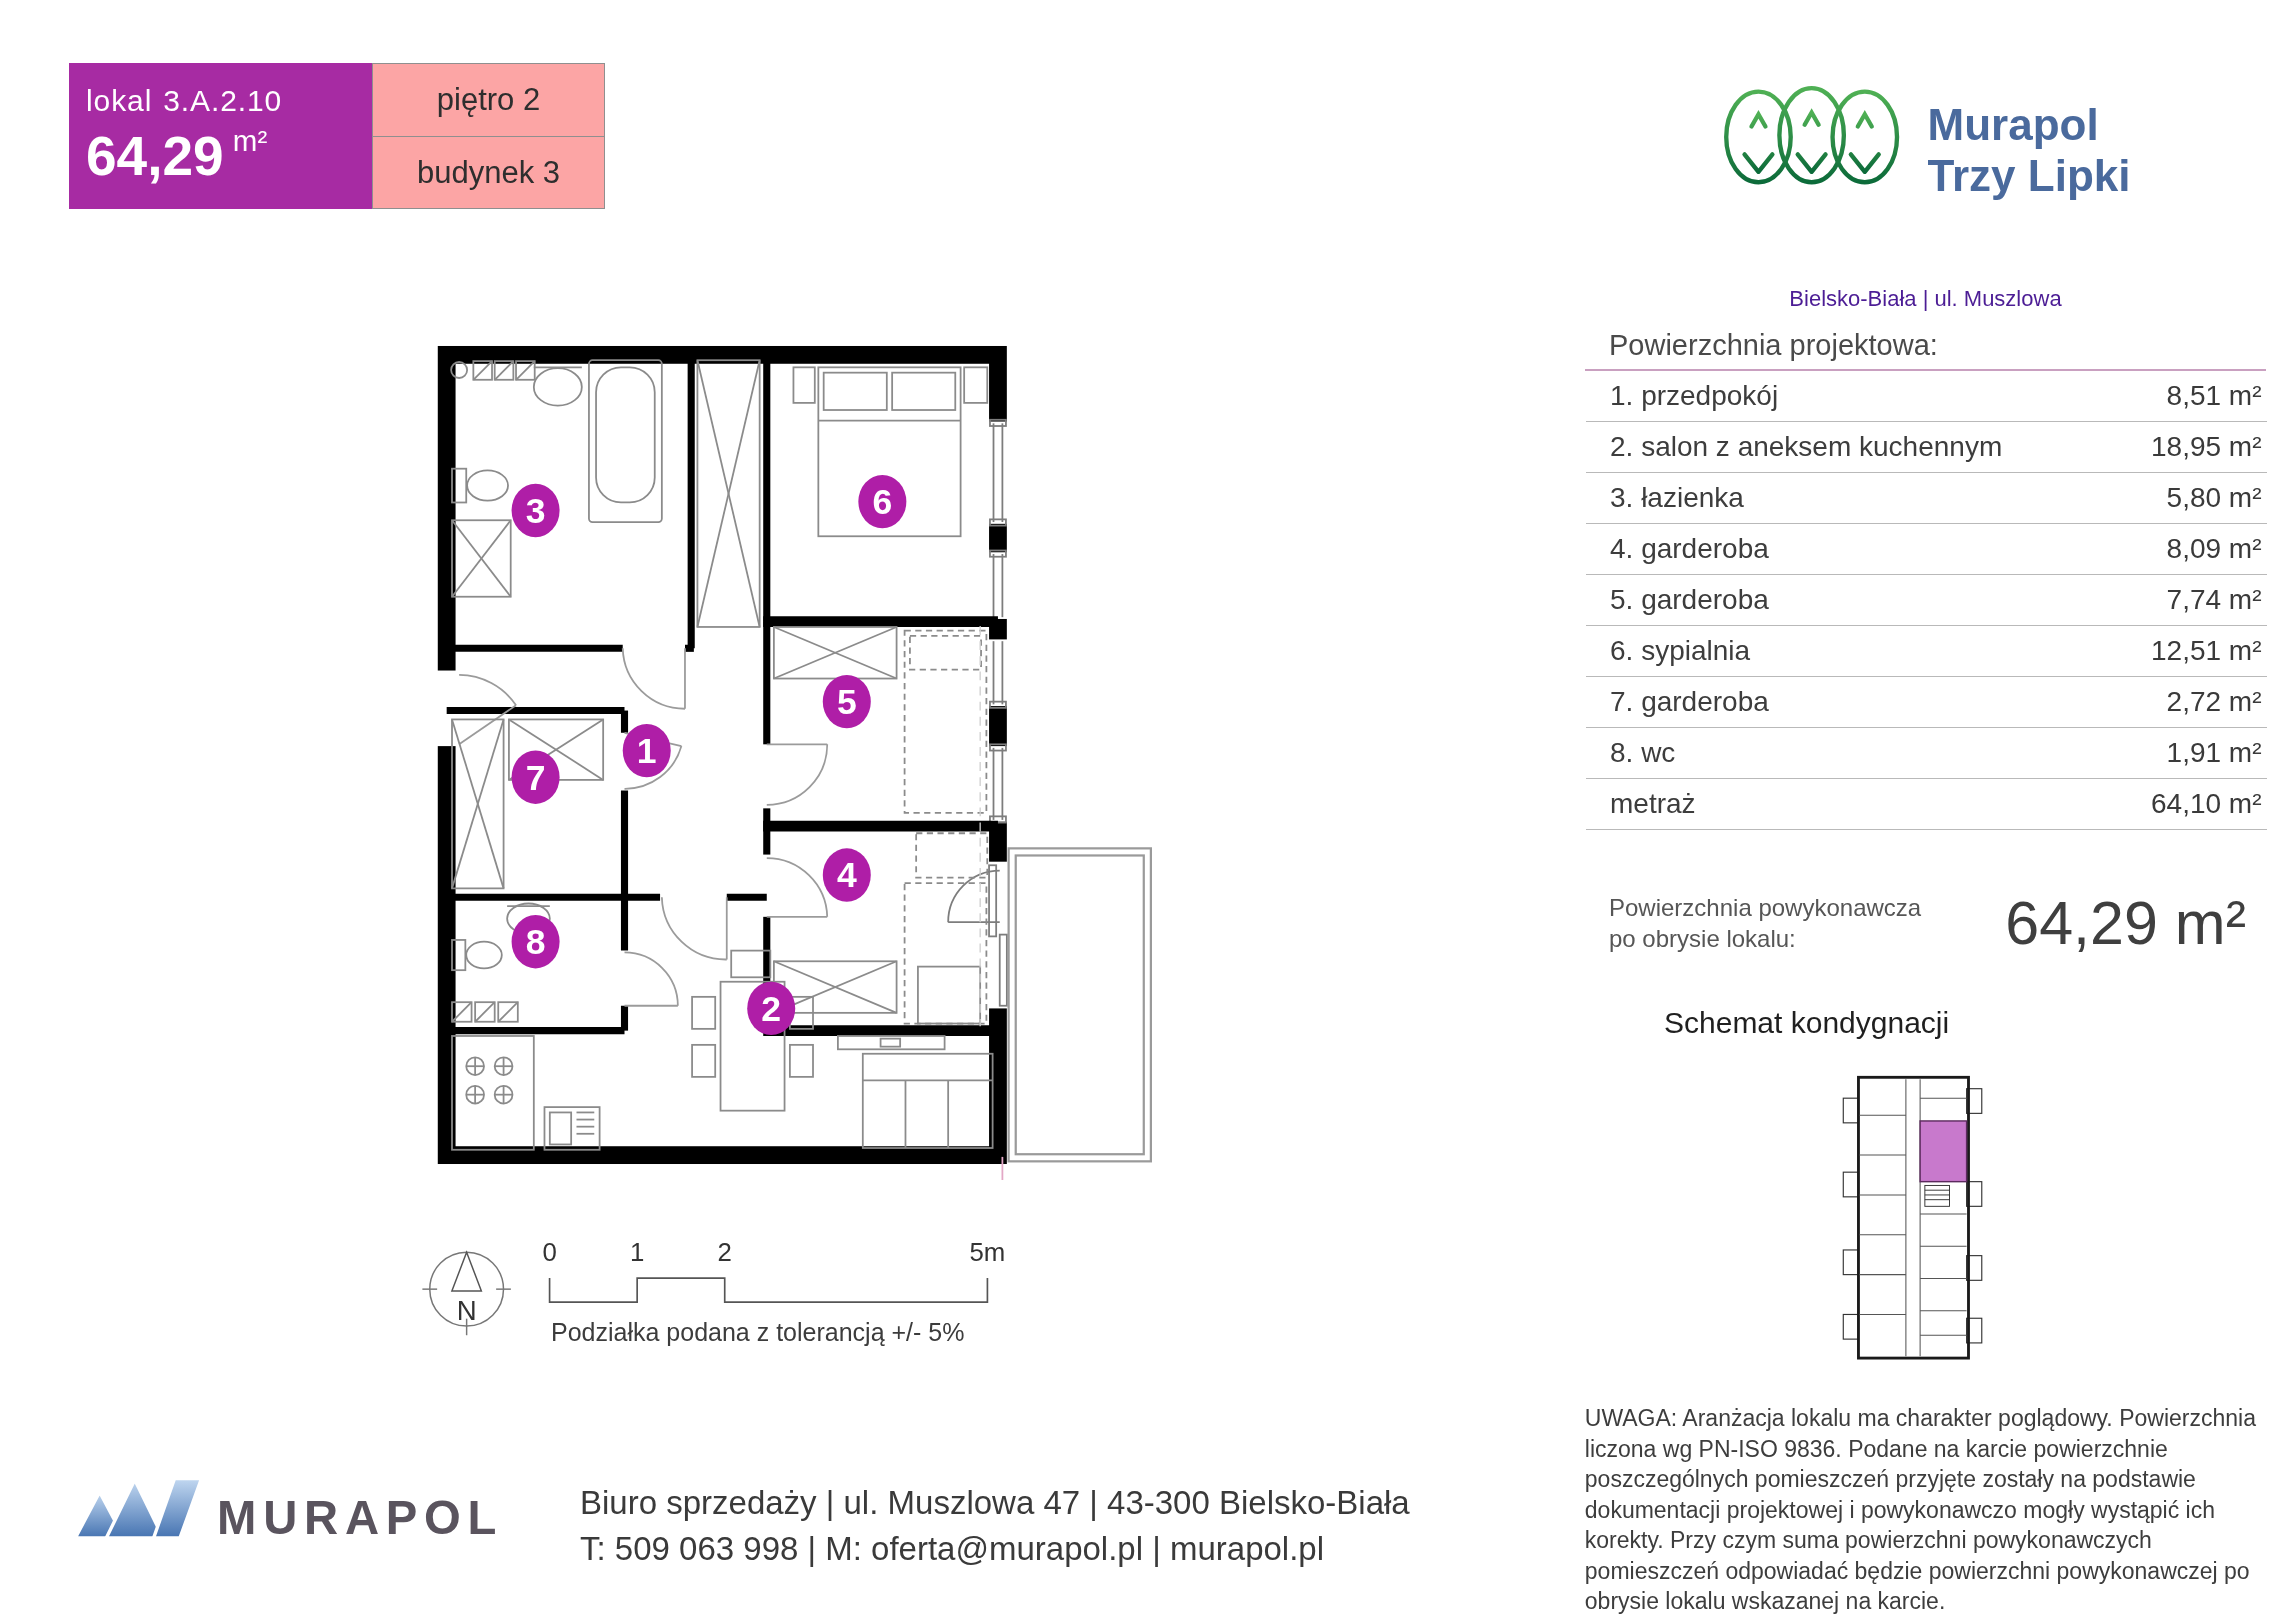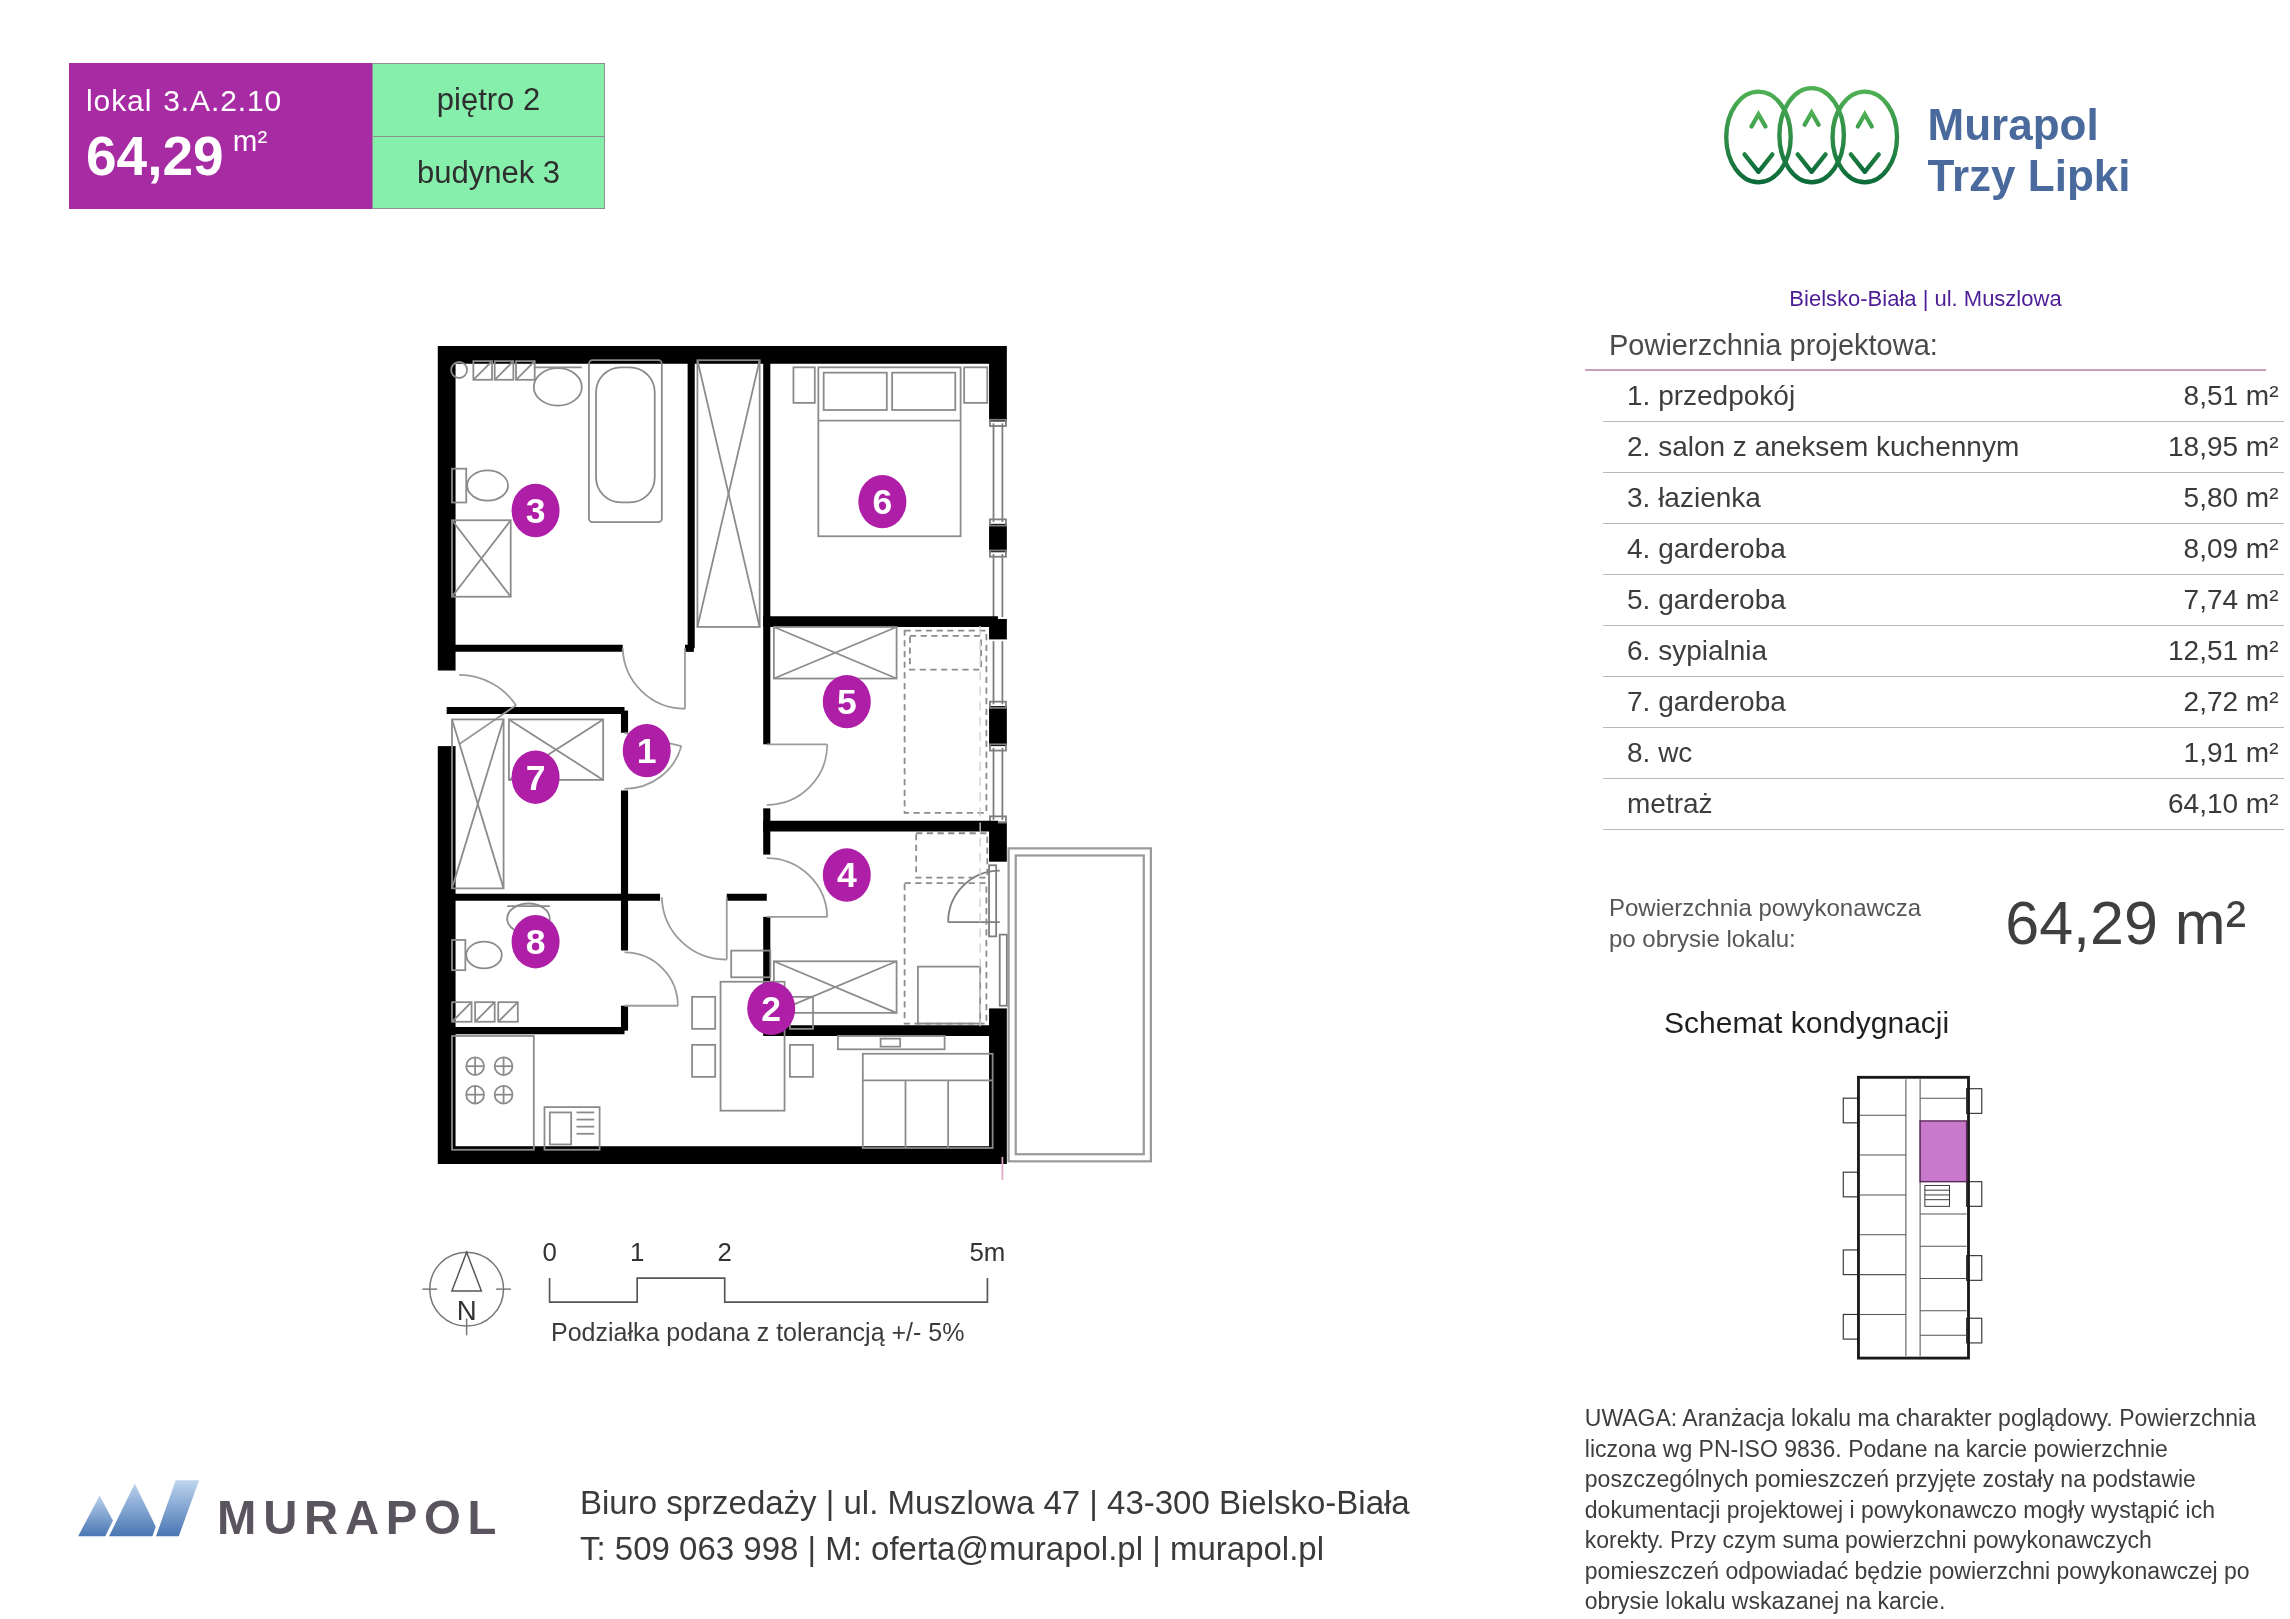--- a/index.html
+++ b/index.html
@@ -8,34 +8,34 @@
 
   
   #lokal-box{position:absolute;left:69px;top:63px;width:303px;height:146px;background:#A72BA3;
              color:#fff;display:flex;flex-direction:column;justify-content:center;
              padding-left:17px;box-sizing:border-box;}
   .lokal-line{font-size:30px;letter-spacing:0.9px;font-weight:400;}
   .lokal-line .num{margin-left:11px;}
   .area-line{font-size:55px;font-weight:600;margin-top:5.5px;}
   .area-line .sup{font-size:29.5px;vertical-align:24px;font-weight:400;margin-left:9.2px;}
   #fb-boxes{position:absolute;left:372px;top:63px;width:233px;height:146px;
-            border:1.8px solid #8f8f8f;box-sizing:border-box;background:#86efac;}
+            border:1.8px solid #8f8f8f;box-sizing:border-box;background:#fca5a5;}
   .fb-cell{height:50%;display:flex;align-items:center;justify-content:center;
            font-size:31px;color:#2e2e2e;box-sizing:border-box;}
   .fb-cell + .fb-cell{border-top:1.8px solid #8f8f8f;}
 
   
   .rc{position:absolute;left:1583px;top:0;width:685px;height:1620px;}
   #logo-row{position:absolute;top:81px;left:0;width:100%;display:flex;align-items:center;
             justify-content:center;gap:24px;}
   #project-name{font-size:44px;font-weight:700;color:#4A6A9D;line-height:1.16;}
   #location{position:absolute;top:286px;width:100%;text-align:center;font-size:22px;color:#4c1d95;}
   #table-title{position:absolute;top:329px;left:26px;font-size:29px;color:#4a4a4a;}
   #table-sep{position:absolute;top:369px;left:1.8px;width:681px;height:1.8px;background:#C9A0C0;}
-  #areas-table{position:absolute;top:371px;left:20px;width:681px;}
+  #areas-table{position:absolute;top:371px;left:3px;width:681px;}
   .trow{display:flex;justify-content:space-between;align-items:center;height:51px;
         border-bottom:0.9px solid #b9b9b9;font-size:28px;color:#3d3d3d;
         padding:0 5.5px 0 24px;box-sizing:border-box;}
   .trow .val{color:#3a3a3a;}
   #asbuilt{position:absolute;top:888px;left:26px;width:637px;display:flex;
            justify-content:space-between;align-items:center;}
   #asbuilt .lbl{font-size:24px;color:#565656;line-height:1.3;}
   #asbuilt .big{font-size:61px;color:#3f3f3f;font-weight:500;white-space:nowrap;}
   #schemat-title{position:absolute;top:1006px;left:81px;font-size:30px;color:#1f1f1f;}
   #schemat-svg{position:absolute;top:1069px;left:247px;}

